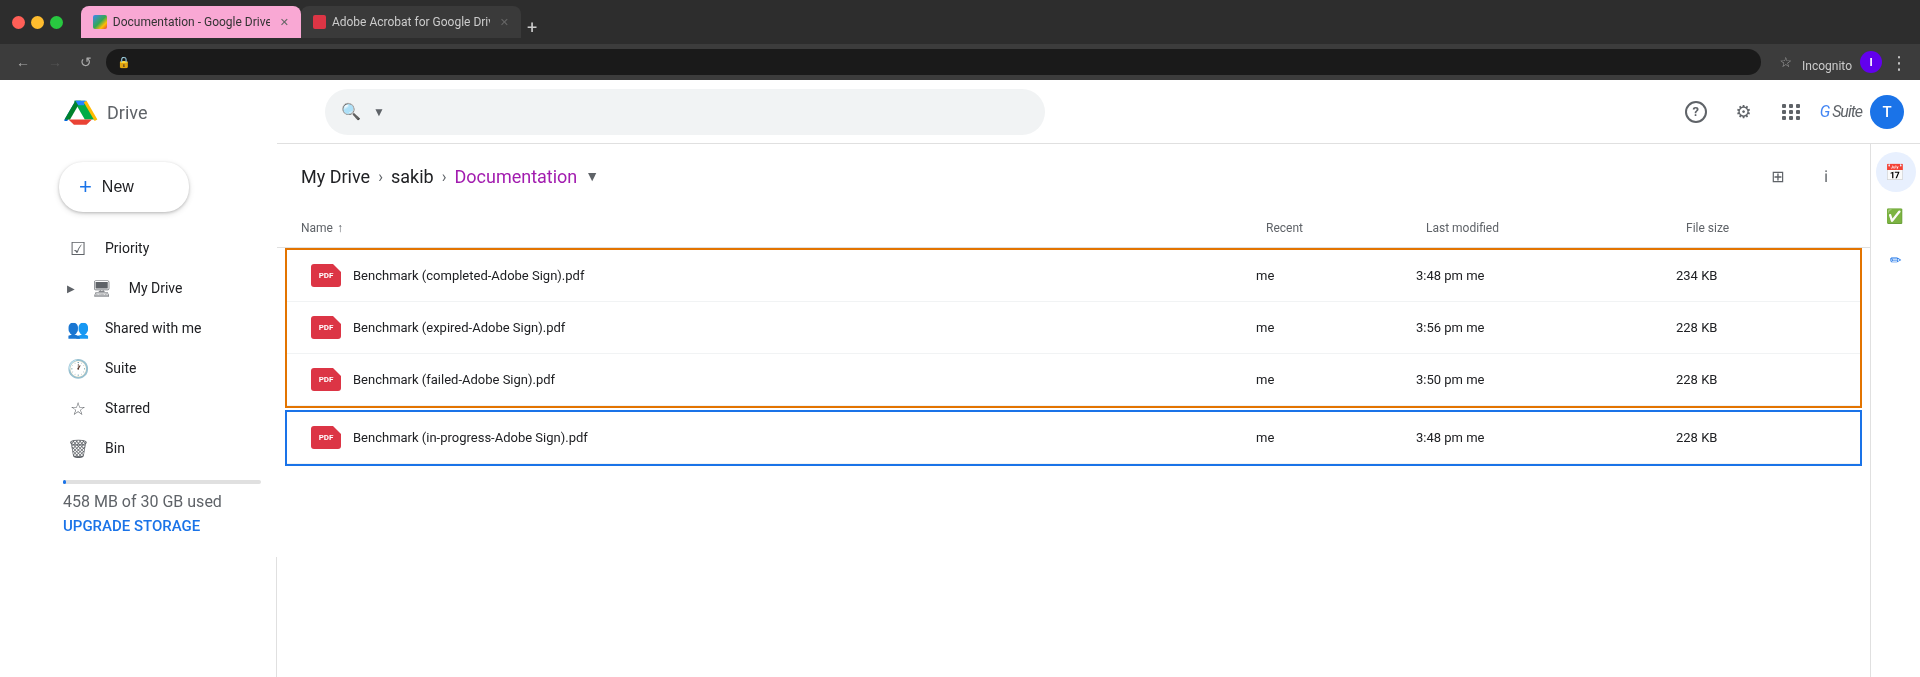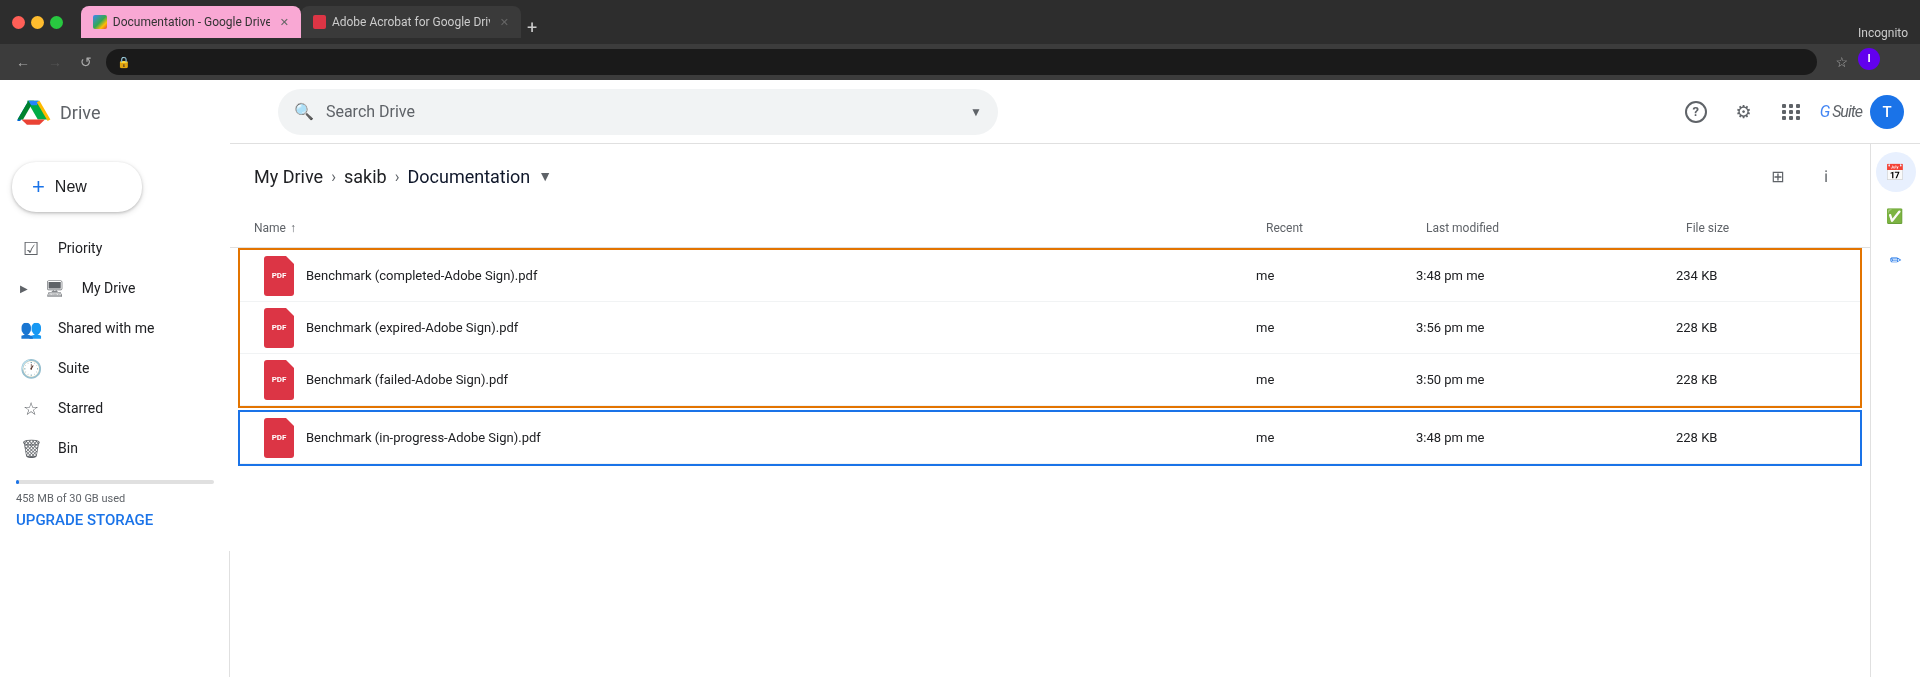--- a/index.html
+++ b/index.html
@@ -63,21 +63,21 @@
       border-radius: 20px;
       height: 26px;
       display: flex;
       align-items: center;
       padding: 0 12px;
       gap: 8px;
     }
     .address-bar .lock-icon { color: #aaa; font-size: 11px; }
     .address-bar .url-text { color: #e8e8e8; font-size: 12px; }
     .bookmark-star { color: #aaa; font-size: 14px; margin-left: 8px; }
-    .address-bar-right { display: flex; align-items: flex-start; gap: 8px; color: #ccc; font-size: 12px; flex-direction: column; }
+    .address-bar-right { display: flex; align-items: flex-end; gap: 8px; color: #ccc; font-size: 12px; }
     .incognito-text { font-size: 12px; color: #ccc; }
     .user-avatar-chrome { width: 22px; height: 22px; border-radius: 50%; background: #6200ee; display: flex; align-items: center; justify-content: center; color: white; font-size: 11px; font-weight: bold; }
     .dots-icon { color: #ccc; font-size: 14px; }
 
     
     .app-container {
       display: flex;
       height: calc(677px - 80px);
       background: #fff;
     }
@@ -143,42 +143,42 @@
       cursor: pointer;
       font-size: 14px;
       color: #202124;
       margin-right: 16px;
       height: 40px;
     }
     .nav-icon { font-size: 18px; color: #5f6368; width: 22px; text-align: center; }
     .nav-expand { font-size: 10px; color: #5f6368; }
 
     .storage-section { margin-top: auto; padding: 12px 16px; }
-    .storage-label { font-size: 11px; color: #5f6368; margin-bottom: 6px; }
+    .storage-label { font-size: 16px; color: #5f6368; margin-bottom: 6px; }
     .storage-bar-bg { background: #e0e0e0; height: 4px; border-radius: 2px; margin-bottom: 8px; }
     .storage-bar-fill { background: #1a73e8; height: 4px; border-radius: 2px; width: 1.5%; }
     .upgrade-link { font-size: 15px; color: #1a73e8; cursor: pointer; font-weight: 500; }
 
     
     .main-content {
       flex: 1;
       display: flex;
       flex-direction: column;
       overflow: hidden;
     }
 
     .content-header {
       display: flex;
       align-items: center;
       padding: 12px 24px;
       gap: 8px;
     }
     .breadcrumb-item { font-size: 18px; color: #202124; cursor: pointer; }
     .breadcrumb-sep { color: #5f6368; font-size: 16px; }
-    .breadcrumb-current { font-size: 18px; color: #0f172a; font-weight: 400; }
+    .breadcrumb-current { font-size: 18px; color: #a21caf; font-weight: 400; }
     .breadcrumb-dropdown { color: #5f6368; font-size: 14px; cursor: pointer; }
     .content-header-right { margin-left: auto; display: flex; gap: 8px; }
     .view-btn { width: 40px; height: 40px; border-radius: 50%; display: flex; align-items: center; justify-content: center; cursor: pointer; color: #5f6368; font-size: 16px; }
 
     
     .file-list { flex: 1; overflow-y: auto; }
     .file-list-header {
       display: grid;
       grid-template-columns: 1fr 160px 260px 160px;
       padding: 4px 24px;
@@ -197,21 +197,21 @@
       padding: 0 24px;
       align-items: center;
       height: 52px;
       border-bottom: 1px solid #f1f3f4;
       cursor: pointer;
     }
 
     .file-name-cell { display: flex; align-items: center; gap: 12px; }
     .pdf-icon {
       width: 30px;
-      height: 40px;
+      height: 23px;
       background: #dc3545;
       border-radius: 3px;
       display: flex;
       align-items: center;
       justify-content: center;
       color: white;
       font-size: 9px;
       font-weight: bold;
       position: relative;
     }
@@ -313,21 +313,21 @@
     <span class="bookmark-star">☆</span>
     <div class="address-bar-right">
       <span class="incognito-text">Incognito</span>
       <div class="user-avatar-chrome">I</div>
       <span class="dots-icon" style="font-size:18px;">⋮</span>
     </div>
   </div>
 
   <div class="app-container">
 
-    <div style="display:flex;flex-direction:column;width:230px;min-width:230px;border-right:1px solid #e0e0e0;">
+    <div style="display:flex;flex-direction:column;width:230px;min-width:230px;border-right:1px solid #e0e0e0;margin-left:47px;">
 
       <div class="app-top" style="width:230px;padding:0 16px;border-bottom:none;border-right:none;">
         <div class="logo-area">
 
           <svg width="36" height="32" viewBox="0 0 87 78">
             <path d="M6.6 66.85 3.35 61.16a3.94 3.94 0 0 1 0-3.93L29.91 11.4l6.6 3.83-26.55 45.91L3.35 61.16z" fill="#0066DA"></path>
             <path d="M80.6 57.23 53.79 11.4H26.22l26.57 45.83z" fill="#00AC47"></path>
             <path d="M56.85 69.93H26.27l-13.37-12.7H70.2z" fill="#EA4335"></path>
             <path d="M29.91 11.4 3.35 57.23H16.72l26.56-45.83z" fill="#00832D"></path>
             <path d="M56.85 11.4H29.91l6.6 11.33 13.74 0z" fill="#2684FC"></path>
@@ -380,21 +380,20 @@
         </div>
       </div>
     </div>
 
     <div style="display:flex;flex-direction:column;flex:1;overflow:hidden;">
 
       <div style="display:flex;align-items:center;height:64px;padding:0 16px;gap:16px;border-bottom:1px solid #e0e0e0;background:#fff;">
         <div style="width:16px;"></div>
         <div class="search-bar">
           <span class="search-icon-wrap">🔍</span>
-          <span class="search-input-fake">Search Drive</span>
           <span class="search-dropdown-btn">▼</span>
         </div>
         <div class="header-right">
           <div class="header-icon-btn">
             <span style="font-size:16px;font-weight:bold;border:2px solid #5f6368;border-radius:50%;width:22px;height:22px;display:flex;align-items:center;justify-content:center;font-size:13px;">?</span>
           </div>
           <div class="header-icon-btn">
             <span>⚙</span>
           </div>
           <div class="header-icon-btn">

